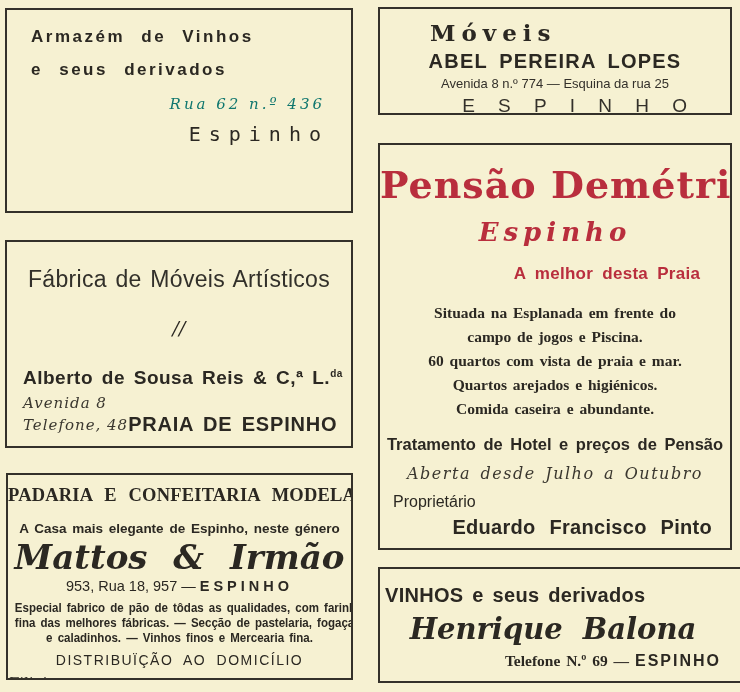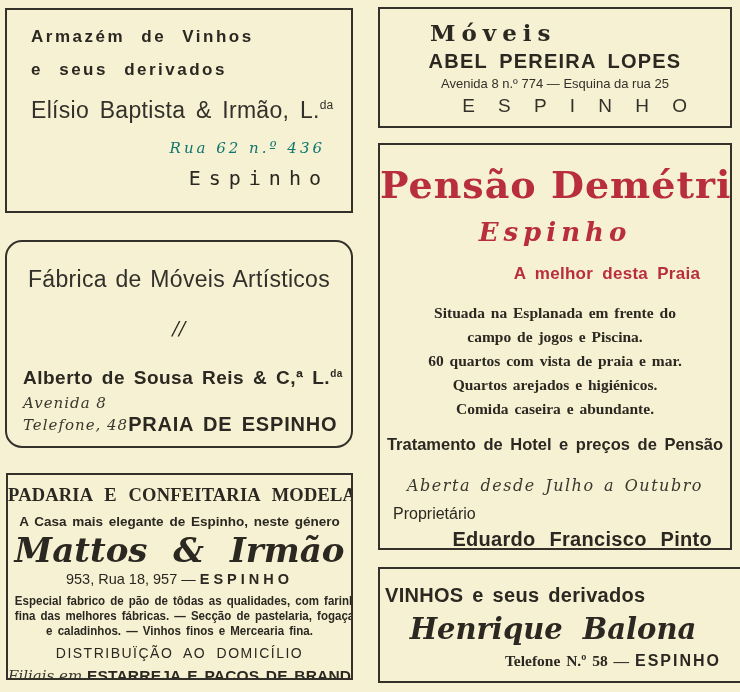--- a/index.html
+++ b/index.html
@@ -25,48 +25,48 @@
   .arm-head2 { margin-top:13px; }
   .arm-name { margin-top:17px; font-size:23px; letter-spacing:.3px; word-spacing:4px; color:#32302a; }
   .arm-name sup { font-size:12px; letter-spacing:0; }
   .arm-addr { margin-top:15px; text-align:right; font-family:"DejaVu Serif",serif; font-style:italic;
               font-size:15px; letter-spacing:3px; color:#0f766e; padding-right:4px; }
   .arm-city { margin-top:9px; text-align:right; font-family:"DejaVu Sans Mono",monospace;
               font-size:20px; letter-spacing:8px; }
 
   
   .ad-fabrica { left:5px; top:240px; width:348px; height:208px; padding:24px 16px 14px 16px;
-                display:flex; flex-direction:column;border-radius:17px; }
+                display:flex; flex-direction:column; }
   .fab-title { font-size:23px; letter-spacing:.3px; word-spacing:2px; text-align:center; color:#32302a; }
   .fab-divider { text-align:center; font-family:"DejaVu Serif",serif; font-style:italic; font-size:19px; margin-top:24px; }
   .fab-name { margin-top:28px; text-align:center; font-weight:bold; font-size:19px; letter-spacing:.5px; word-spacing:3px; }
   .fab-name sup { font-size:10px; }
   .fab-bottom { margin-top:auto; display:flex; justify-content:space-between; align-items:flex-end; }
   .fab-addr { font-family:"DejaVu Serif",serif; font-style:italic; font-size:15px; line-height:22px;
               letter-spacing:1px; color:#3a372f; }
   .fab-city { font-weight:bold; font-size:20px; letter-spacing:.8px; word-spacing:3px;margin-top:24px; }
 
   
   .ad-padaria { left:6px; top:473px; width:347px; height:207px; padding-top:9px; text-align:center; }
   .pad-title { font-family:"Liberation Serif",serif; font-weight:bold; font-size:18.5px; line-height:22px;
                letter-spacing:.2px; word-spacing:7px; }
-  .pad-sub { font-weight:bold; font-size:13.5px; line-height:17px; margin-top:7px; word-spacing:2px; }
+  .pad-sub { font-weight:bold; font-size:13.5px; line-height:17px; margin-top:14px; word-spacing:2px; }
   .pad-name { font-family:"DejaVu Serif",serif; font-weight:bold; font-style:italic; font-size:34px;
               line-height:40px; word-spacing:14px; }
   .pad-addr { font-size:14.5px; line-height:19px; }
   .pad-addr b { letter-spacing:4px; }
   .pad-body { font-weight:bold; font-size:12px; line-height:15px; margin-top:5px; word-spacing:2px;
               transform:scaleX(.96); transform-origin:center; }
   .pad-dist { font-size:14px; line-height:18px; margin-top:5px; letter-spacing:1.5px; word-spacing:5px; }
   .pad-fil { margin-top:3px; line-height:21px; }
   .fil-pre { font-family:"DejaVu Serif",serif; font-style:italic; font-size:15px; color:#3a372f; }
   .fil-caps { font-weight:bold; font-size:15.5px; letter-spacing:.2px; word-spacing:2px; }
 
   
-  .ad-moveis { left:378px; top:7px; width:354px; height:121px; padding-top:9px; }
+  .ad-moveis { left:378px; top:7px; width:354px; height:108px; padding-top:9px; }
   .mov-cat { font-family:"DejaVu Serif",serif; font-weight:bold; font-size:23px; line-height:29px;
              letter-spacing:6px; padding-left:50px; }
   .mov-name { text-align:center; font-weight:bold; font-size:20px; line-height:25px; margin-top:2px;
               letter-spacing:1.2px; word-spacing:5px; }
   .mov-addr { text-align:center; font-size:13px; line-height:17px; margin-top:1px; color:#33302a; }
   .mov-city { text-align:right; font-size:19px; line-height:24px; margin-top:2px; letter-spacing:9px;
               padding-right:34px; color:#33302a; }
 
   
   .ad-pensao { left:378px; top:143px; width:354px; height:407px; padding-top:18px; text-align:center; }
@@ -75,21 +75,21 @@
   .pen-sub { font-family:"DejaVu Serif",serif; font-weight:bold; font-style:italic; font-size:26px;
              line-height:30px; margin-top:10px; letter-spacing:5px; color:var(--red,#b92e3d); }
   .pen-tag { font-weight:bold; font-size:17px; line-height:22px; margin-top:16px; word-spacing:4px;
              letter-spacing:.3px; color:var(--red,#b92e3d); padding-left:104px; }
   .pen-body { font-family:"Liberation Serif",serif; font-weight:bold; font-size:15.5px; line-height:24px;
               word-spacing:2px; }
   .pen-b1 { margin-top:16px; }
   .pen-b2, .pen-b3 { }
   .pen-treat { font-weight:bold; font-size:16.5px; line-height:24px; margin-top:11px; word-spacing:3px; }
   .pen-season { font-family:"DejaVu Serif",serif; font-style:italic; font-size:16px; line-height:24px;
-                margin-top:18px; letter-spacing:1.5px; word-spacing:3px; color:#3a372f; }
+                margin-top:6px; letter-spacing:1.5px; word-spacing:3px; color:#3a372f; }
   .pen-owner-label { text-align:left; font-size:16px; line-height:20px; margin-top:6px; padding-left:13px; }
   .pen-owner-name { text-align:right; font-weight:bold; font-size:20px; line-height:25px; margin-top:3px;
                     word-spacing:8px; letter-spacing:.3px; padding-right:18px; }
 
   
   .ad-vinhos { left:378px; top:567px; width:369px; height:116px; padding:14px 24px 0 5px; }
   .vin-title { font-weight:bold; font-size:20px; line-height:24px; letter-spacing:.3px; word-spacing:3px; }
   .vin-name { text-align:center; font-family:"DejaVu Serif",serif; font-weight:bold; font-style:italic;
               font-size:29px; line-height:34px; margin-top:5px; word-spacing:10px; }
   .vin-phone { text-align:right; font-size:15.5px; line-height:22px; margin-top:4px; }
@@ -97,21 +97,20 @@
   .vin-phone b { font-family:"Liberation Sans",sans-serif; letter-spacing:2px; font-size:16px; }
 </style>
 </head>
 <body>
 
 <div class="page">
 
   <section class="ad ad-armazem">
     <div class="arm-head nw">Armazém de Vinhos</div>
     <div class="arm-head arm-head2 nw">e seus derivados</div>
-    <div class="arm-name nw"><span>Elísio Baptista &amp; Irmão, L.</span><sup>da</sup></div>
     <div class="arm-addr nw">Rua 62 n.º 436</div>
     <div class="arm-city nw">Espinho</div>
   </section>
 
   <section class="ad ad-fabrica">
     <div class="fab-title nw">Fábrica de Móveis Artísticos</div>
     <div class="fab-divider nw">//</div>
     <div class="fab-name nw"><span>Alberto de Sousa Reis &amp; C,ª L.</span><sup>da</sup></div>
     <div class="fab-bottom">
       <div class="fab-addr">
@@ -158,16 +157,16 @@
     </div>
     <div class="pen-treat nw">Tratamento de Hotel e preços de Pensão</div>
     <div class="pen-season nw">Aberta desde Julho a Outubro</div>
     <div class="pen-owner-label nw">Proprietário</div>
     <div class="pen-owner-name nw">Eduardo Francisco Pinto</div>
   </section>
 
   <section class="ad ad-vinhos">
     <div class="vin-title nw">VINHOS e seus derivados</div>
     <div class="vin-name nw">Henrique Balona</div>
-    <div class="vin-phone nw"><span class="phone-pre">Telefone N.º 58 — </span><b>ESPINHO</b></div>
+    <div class="vin-phone nw"><span class="phone-pre">Telefone N.º 69 — </span><b>ESPINHO</b></div>
   </section>
 
 </div>
 
 </body></html>

